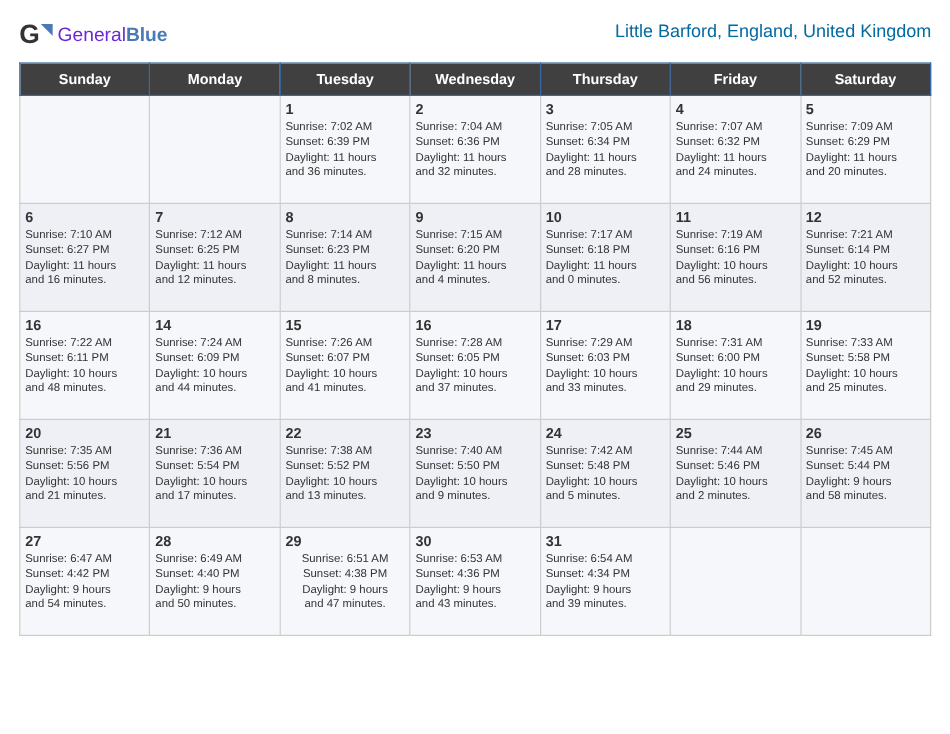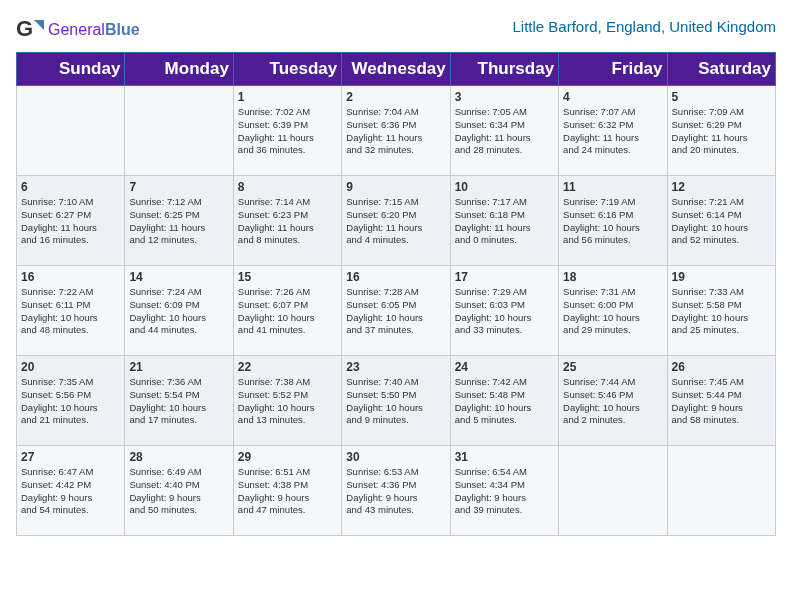--- a/index.html
+++ b/index.html
@@ -38,26 +38,26 @@
       font-size: 15px;
       color: #0369a1;
       margin-top: 2px;
     }
     table {
       width: 100%;
       border-collapse: collapse;
       margin-top: 8px;
     }
     thead tr th {
-      background-color: #4c1d95;
+      background-color: #404040;
       color: #fff;
-      font-size: 17px;
+      font-size: 12px;
       font-weight: bold;
       padding: 6px 4px;
-      text-align: right;
+      text-align: center;
       border: 1px solid #3a6aa5;
     }
     tbody tr td {
       border: 1px solid #ccc;
       vertical-align: top;
       padding: 4px 4px;
       font-size: 10px;
       color: #333;
       width: calc(100%/7);
       min-height: 80px;
@@ -314,21 +314,21 @@
         </td>
         <td>
           <span class="day-number">28</span>
           <div class="day-info" style="white-space: pre-line;">Sunrise: 6:49 AM
 Sunset: 4:40 PM
 Daylight: 9 hours
 and 50 minutes.</div>
         </td>
         <td>
           <span class="day-number">29</span>
-          <div class="day-info" style="white-space: pre-line;">Sunrise: 6:51 AM
+          <div class="day-info" style="white-space: pre-line; text-align: center;">Sunrise: 6:51 AM
 Sunset: 4:38 PM
 Daylight: 9 hours
 and 47 minutes.</div>
         </td>
         <td>
           <span class="day-number">30</span>
           <div class="day-info" style="white-space: pre-line;">Sunrise: 6:53 AM
 Sunset: 4:36 PM
 Daylight: 9 hours
 and 43 minutes.</div>

